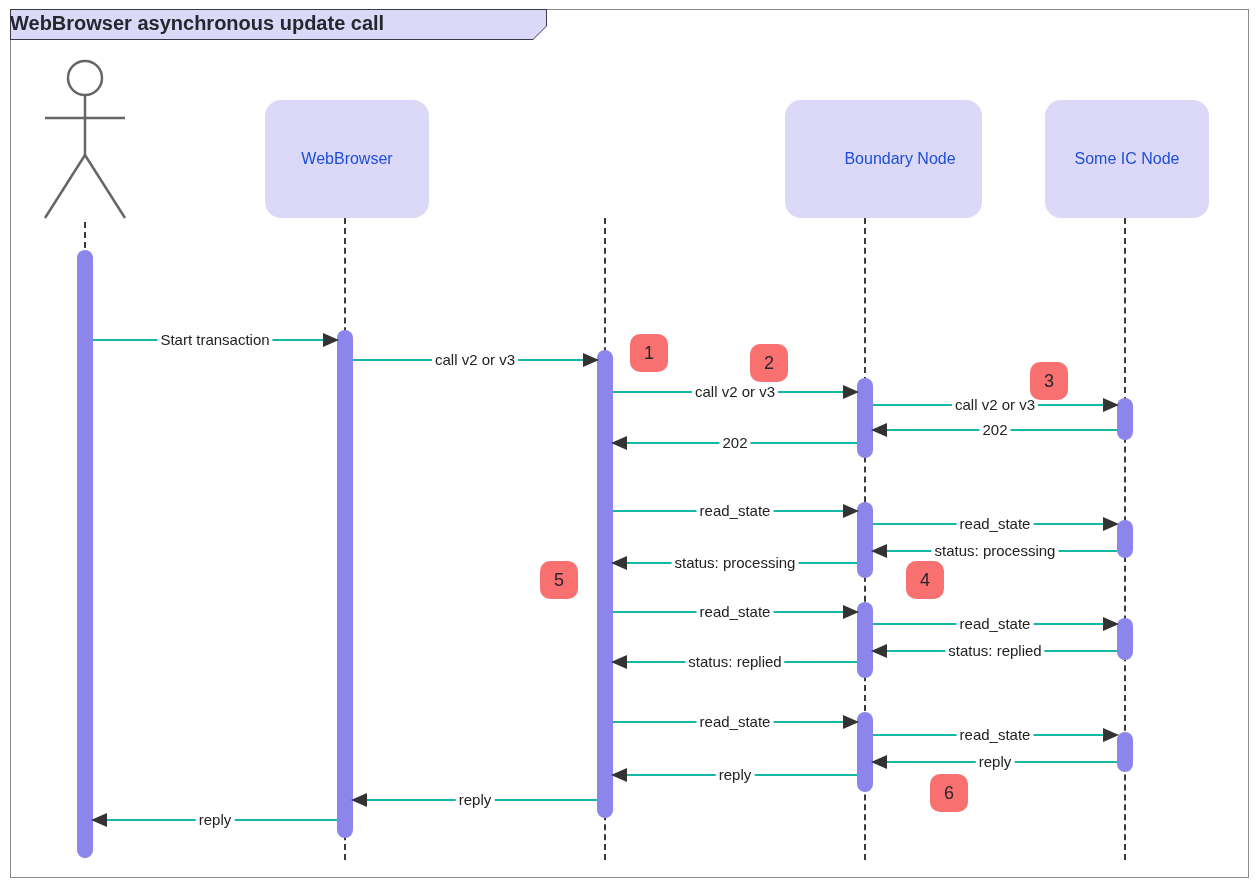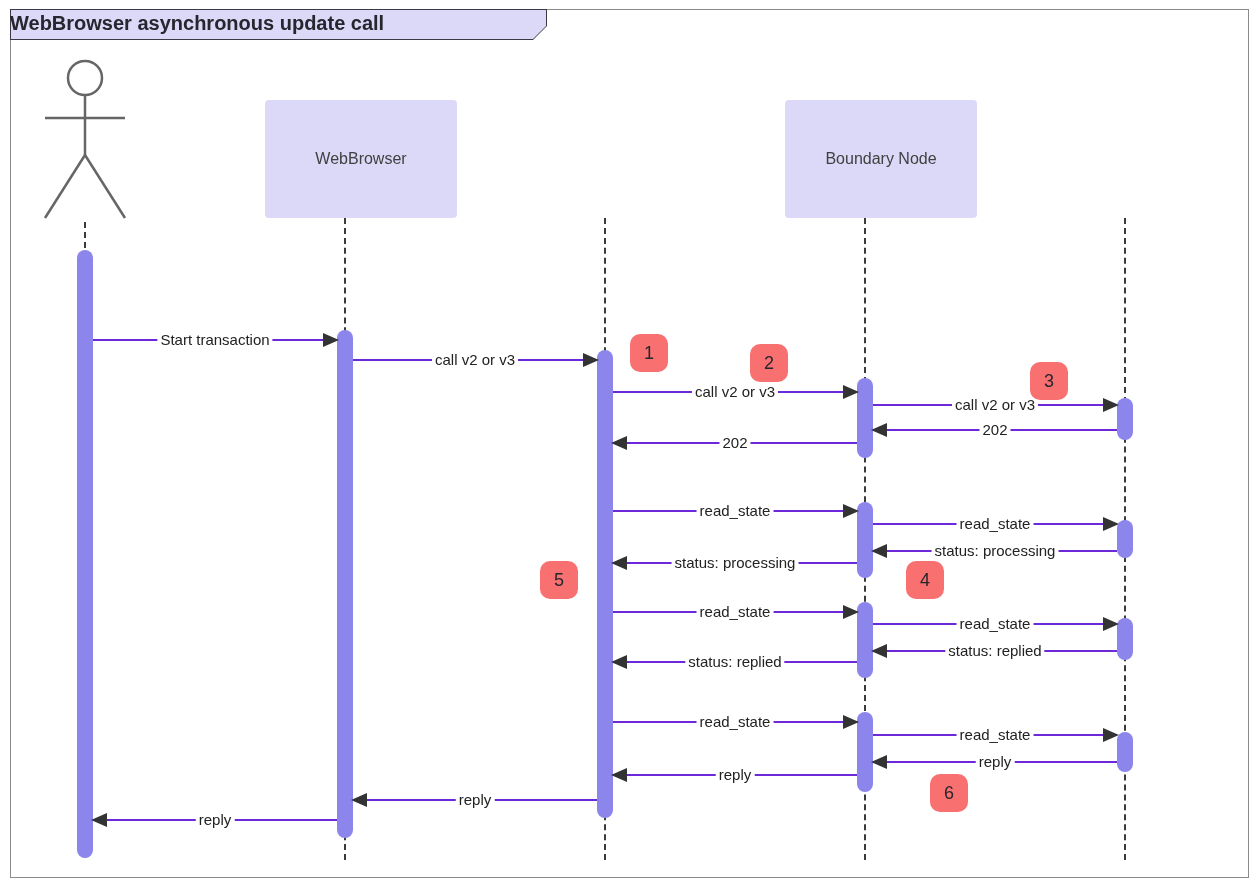--- a/index.html
+++ b/index.html
@@ -10,31 +10,31 @@
   .frame{position:absolute;left:10px;top:9px;width:1239px;height:869px;border:1px solid #8a8a8a;box-sizing:border-box;}
 
   
   .tab-border{position:absolute;left:10px;top:9px;width:537px;height:31px;background:#3a3a46;
     clip-path:polygon(0 0,100% 0,100% 55%,calc(100% - 14px) 100%,0 100%);}
   .tab-fill{position:absolute;left:1px;top:1px;width:535px;height:29px;background:#dcd9f8;
     clip-path:polygon(0 0,100% 0,100% 55%,calc(100% - 13px) 100%,0 100%);}
   .tab-title{position:absolute;left:10px;top:12px;font-size:20px;font-weight:bold;color:#26262e;white-space:nowrap;}
 
   
-  .pbox{position:absolute;top:100px;width:192px;height:118px;border-radius:4px;background:#dcd9f8;
-    display:flex;align-items:center;justify-content:center;font-size:16px;color:#404040;}
+  .pbox{position:absolute;top:100px;width:164px;height:118px;border-radius:16px;background:#dcd9f8;
+    display:flex;align-items:center;justify-content:center;font-size:16px;color:#1d4ed8;}
 
   
   .lifeline{position:absolute;width:0;border-left:2px dashed #3a3a3a;}
 
   
   .bar{position:absolute;width:16px;border-radius:8px;background:#8c85ec;}
 
   
-  .msg{position:absolute;height:2px;background:#6d28d9;}
+  .msg{position:absolute;height:2px;background:#14b8a6;}
   .arrow-r{position:absolute;right:-2px;top:-6px;width:0;height:0;
     border-top:7px solid transparent;border-bottom:7px solid transparent;border-left:16px solid #333;}
   .arrow-l{position:absolute;left:-2px;top:-6px;width:0;height:0;
     border-top:7px solid transparent;border-bottom:7px solid transparent;border-right:16px solid #333;}
   .msg-label{position:absolute;left:50%;top:1px;transform:translate(-50%,-50%);
     background:#fff;padding:0 3px;font-size:15px;color:#222;white-space:nowrap;line-height:18px;}
 
   
   .badge{position:absolute;width:38px;height:38px;border-radius:10px;background:#f87070;
     display:flex;align-items:center;justify-content:center;font-size:18px;color:#26262e;}
@@ -60,22 +60,25 @@
 
   <div class="lifeline" style="left:84px;  top:222px;height:636px;"></div>
   <div class="lifeline" style="left:344px; top:218px;height:642px;"></div>
   <div class="lifeline" style="left:604px; top:218px;height:642px;"></div>
   <div class="lifeline" style="left:864px; top:218px;height:642px;"></div>
   <div class="lifeline" style="left:1124px;top:218px;height:642px;"></div>
 
   <div class="pbox" style="left:265px;">
       <span>WebBrowser</span>
     </div>
-  <div class="pbox" style="left:785px;">
+  <div class="pbox" style="left:785px;padding-left:33px;">
       <span>Boundary Node</span>
+    </div>
+  <div class="pbox" style="left:1045px;">
+      <span>Some IC Node</span>
     </div>
 
   <div class="bar" style="left:77px; top:250px;height:608px;"></div>
   <div class="bar" style="left:337px;top:330px;height:508px;"></div>
   <div class="bar" style="left:597px;top:350px;height:468px;"></div>
   <div class="bar" style="left:857px;top:378px;height:80px;"></div>
   <div class="bar" style="left:857px;top:502px;height:76px;"></div>
   <div class="bar" style="left:857px;top:602px;height:76px;"></div>
   <div class="bar" style="left:857px;top:712px;height:80px;"></div>
   <div class="bar" style="left:1117px;top:398px;height:42px;"></div>

